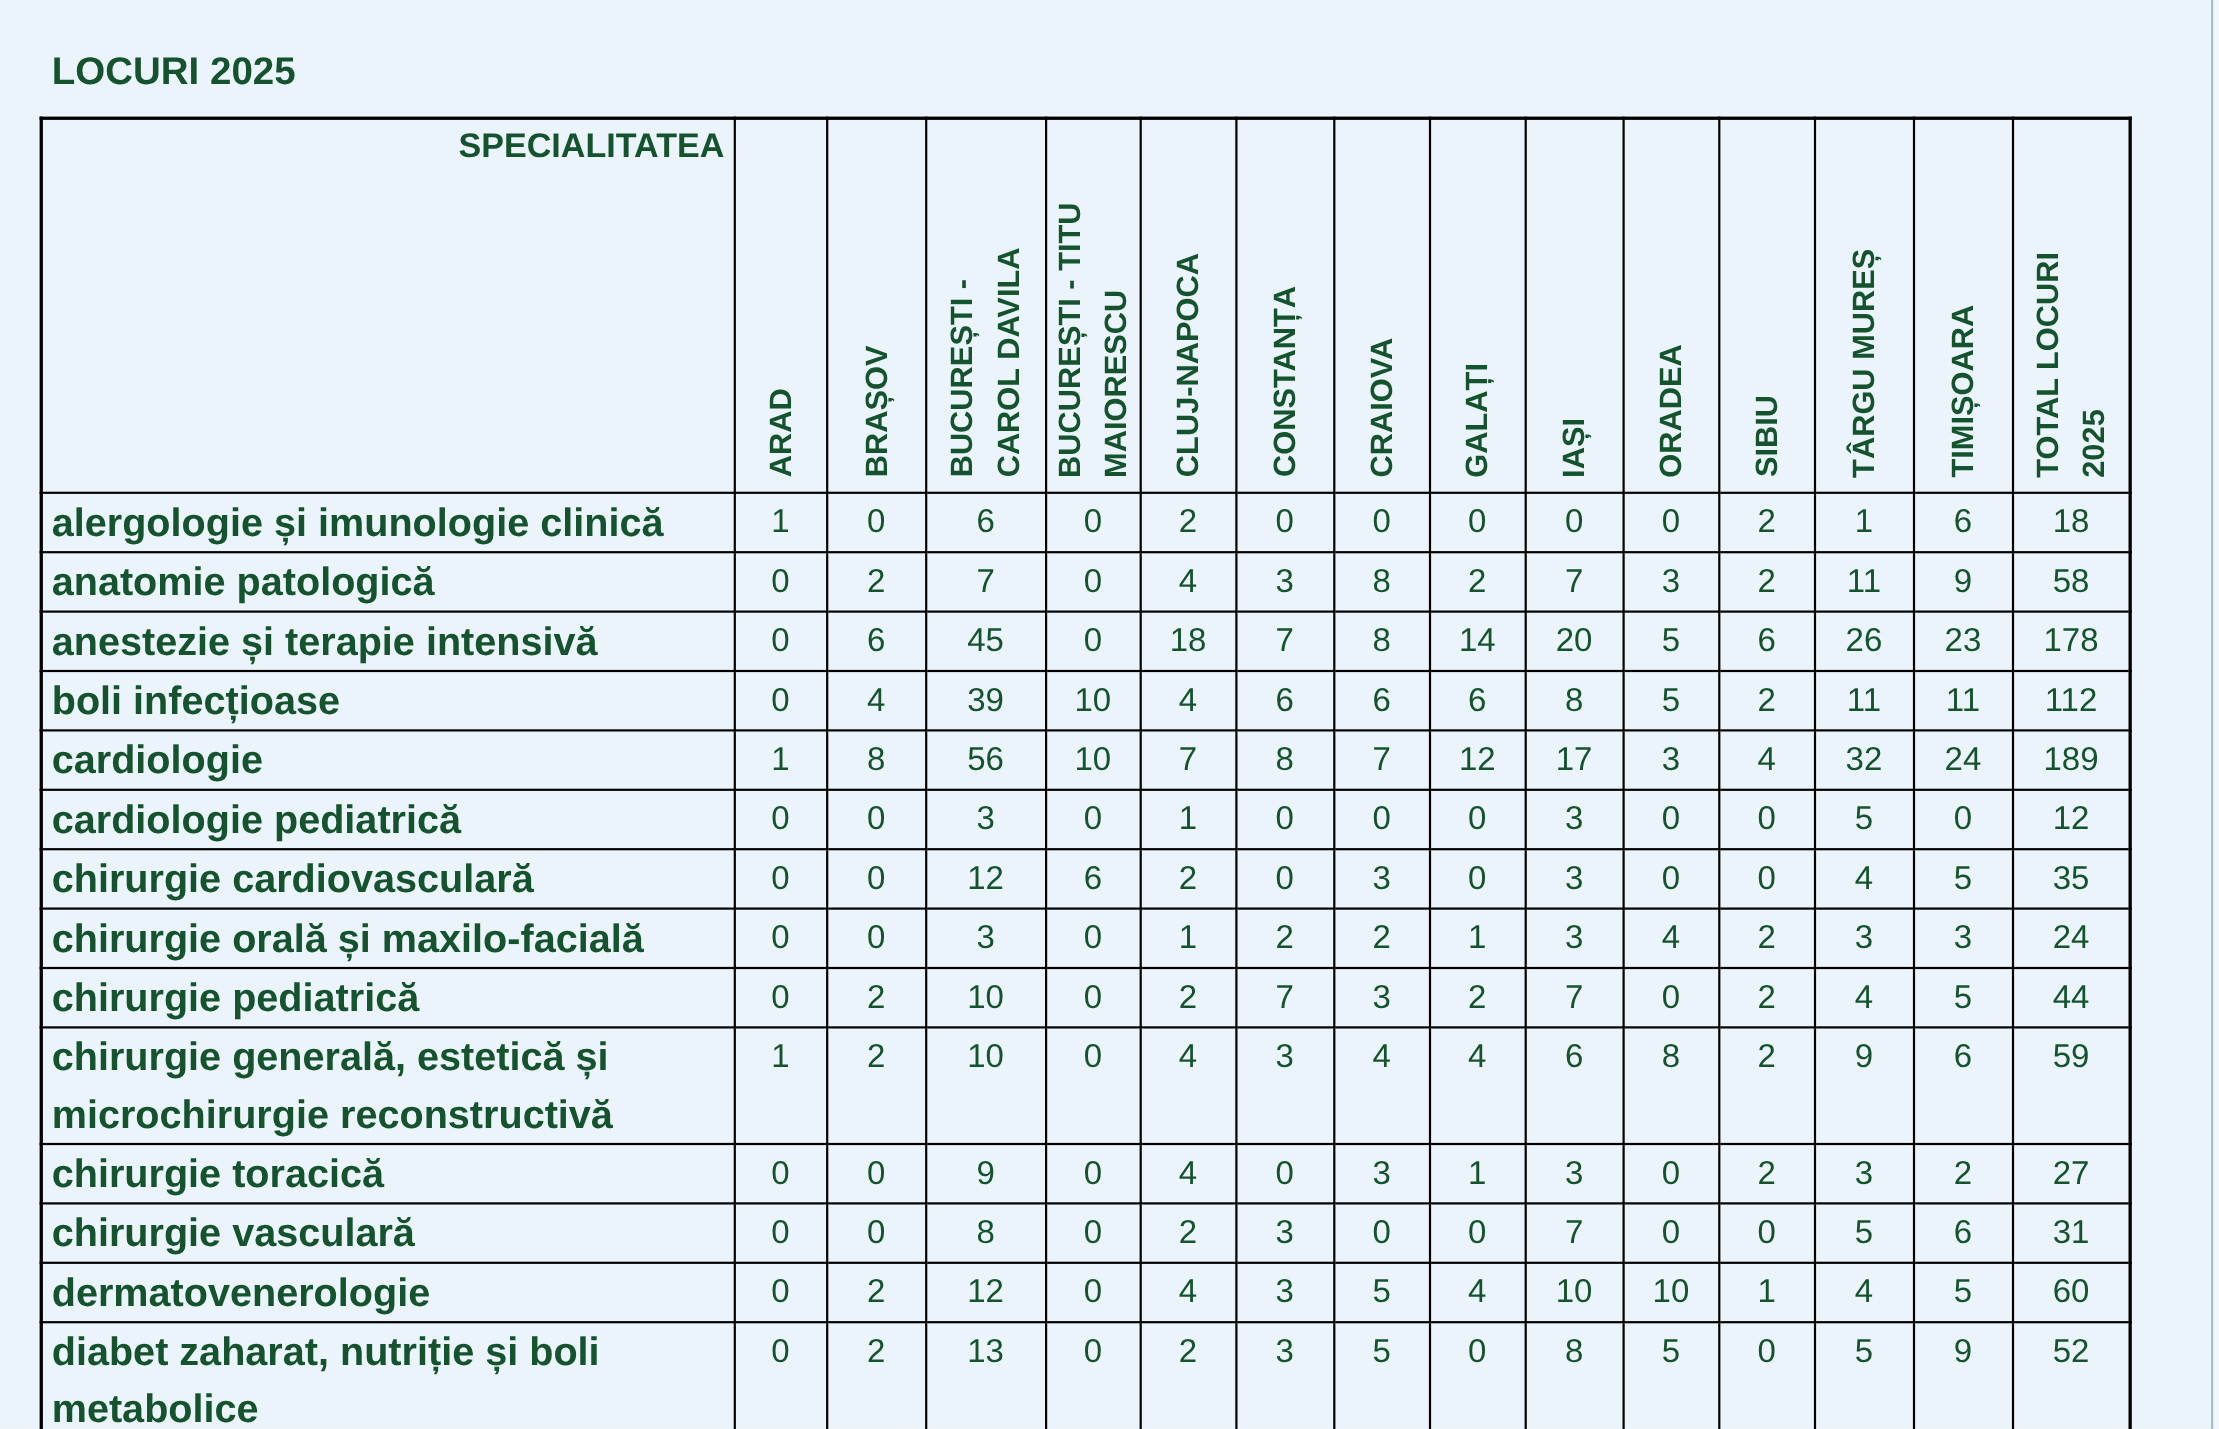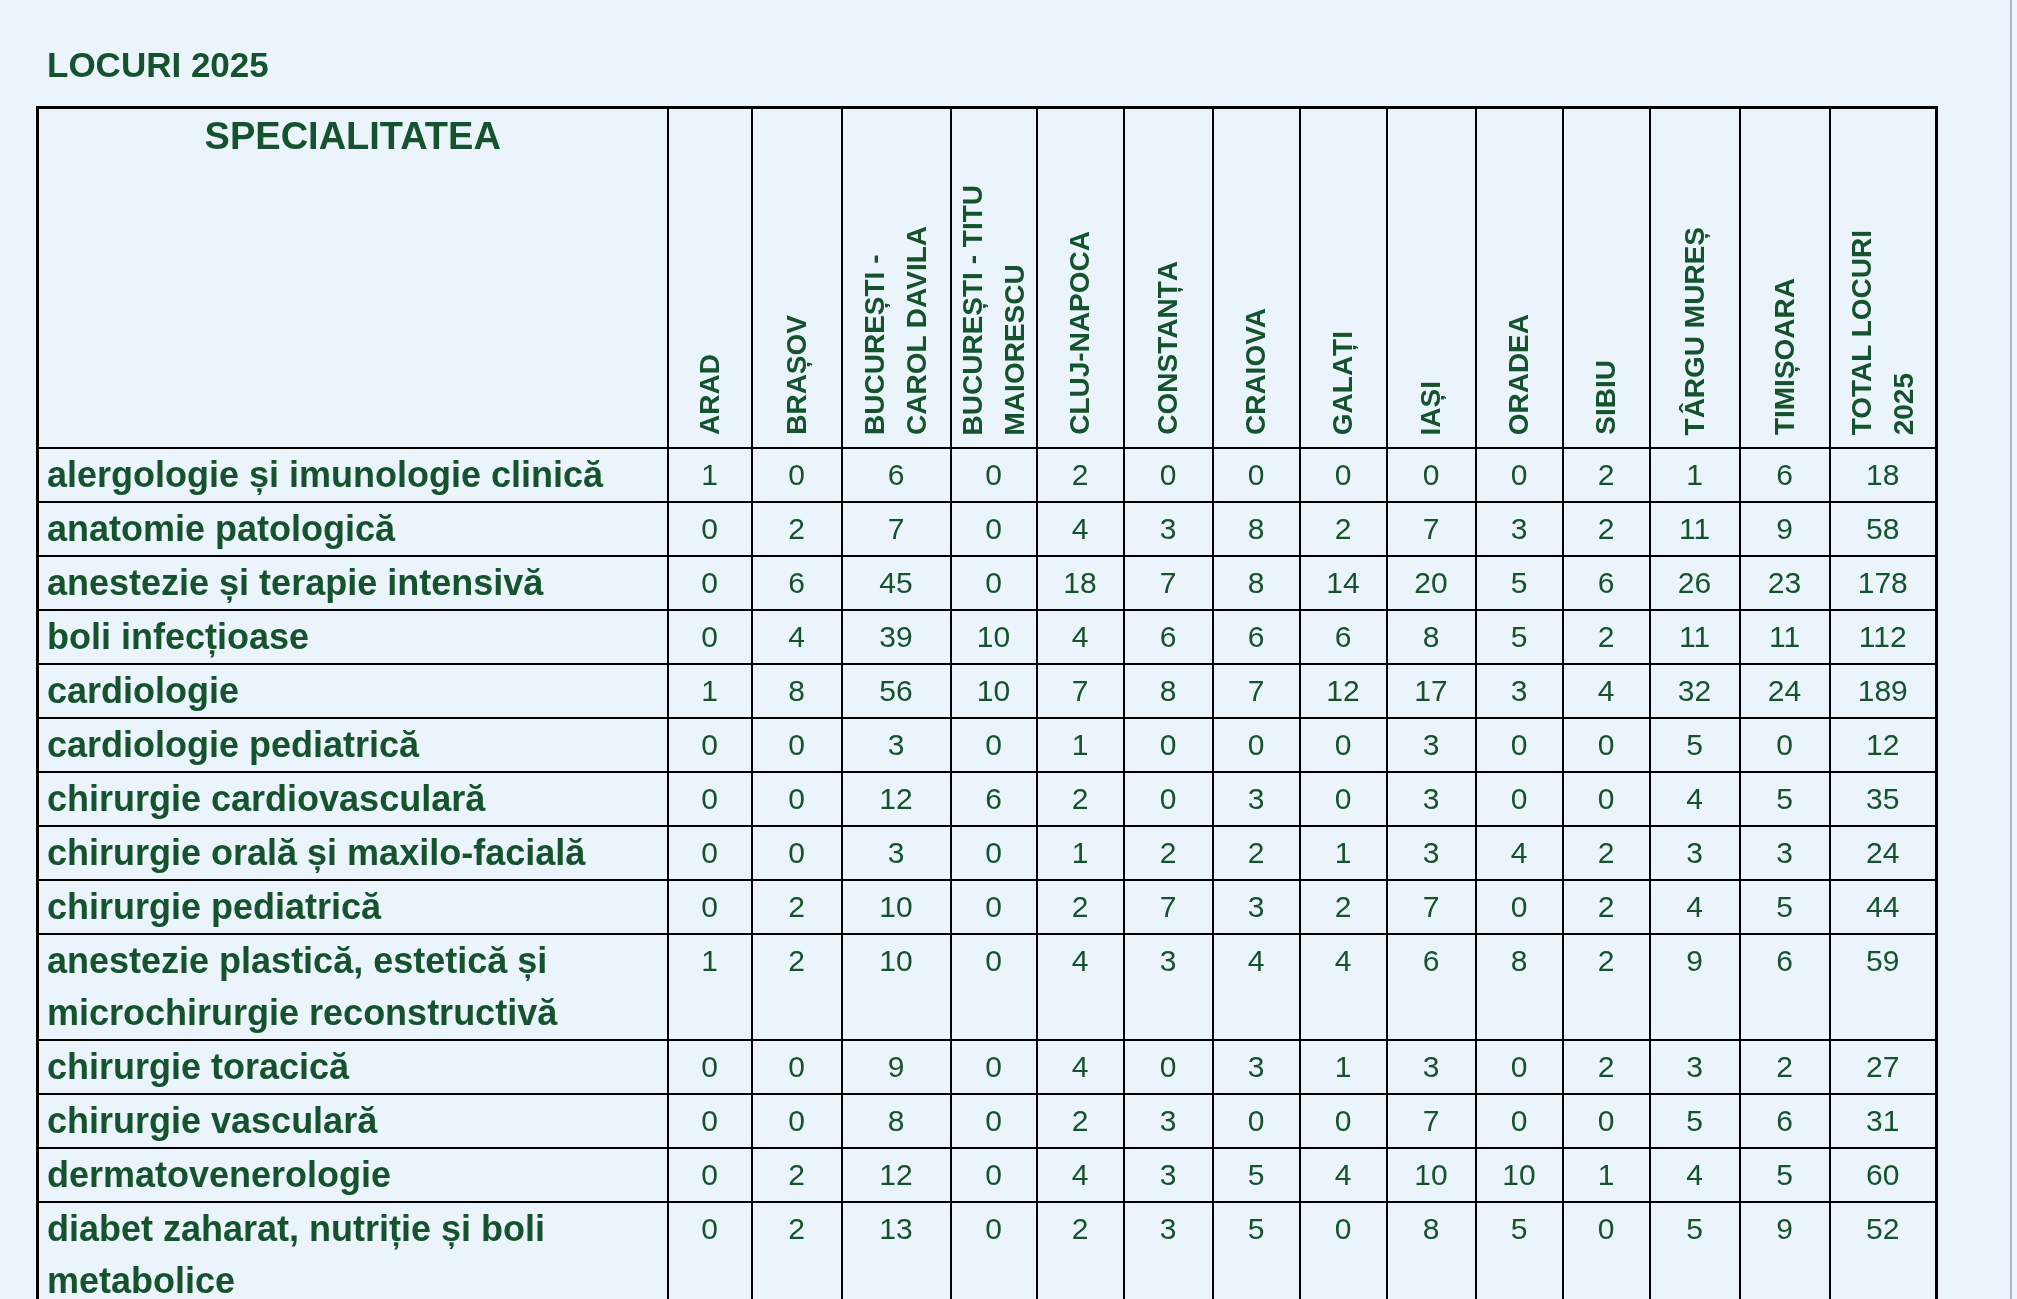--- a/index.html
+++ b/index.html
@@ -29,23 +29,23 @@
     table-layout: fixed;
     border: 3px solid #000;
   }
   table.places th, table.places td {
     border: 2px solid #000;
     overflow: hidden;
   }
   tr.header-row th { height: 326px; }
   th.corner {
     vertical-align: top;
-    text-align: center;
+    text-align: right;
     padding: 6px 8px;
-    font-size: 38px;
+    font-size: 31px;
     font-weight: 700;
   }
   th.city {
     vertical-align: bottom;
     text-align: center;
     padding: 0 0 8px 0;
   }
   .rot {
     display: inline-block;
     writing-mode: vertical-rl;
@@ -276,21 +276,21 @@
           <td class="num">3</td>
           <td class="num">2</td>
           <td class="num">7</td>
           <td class="num">0</td>
           <td class="num">2</td>
           <td class="num">4</td>
           <td class="num">5</td>
           <td class="num">44</td>
         </tr>
         <tr>
-          <td class="spec">anestezie plastică, estetică și
+          <td class="spec">chirurgie generală, estetică și
 microchirurgie reconstructivă</td>
           <td class="num">1</td>
           <td class="num">2</td>
           <td class="num">10</td>
           <td class="num">0</td>
           <td class="num">4</td>
           <td class="num">3</td>
           <td class="num">4</td>
           <td class="num">4</td>
           <td class="num">6</td>

